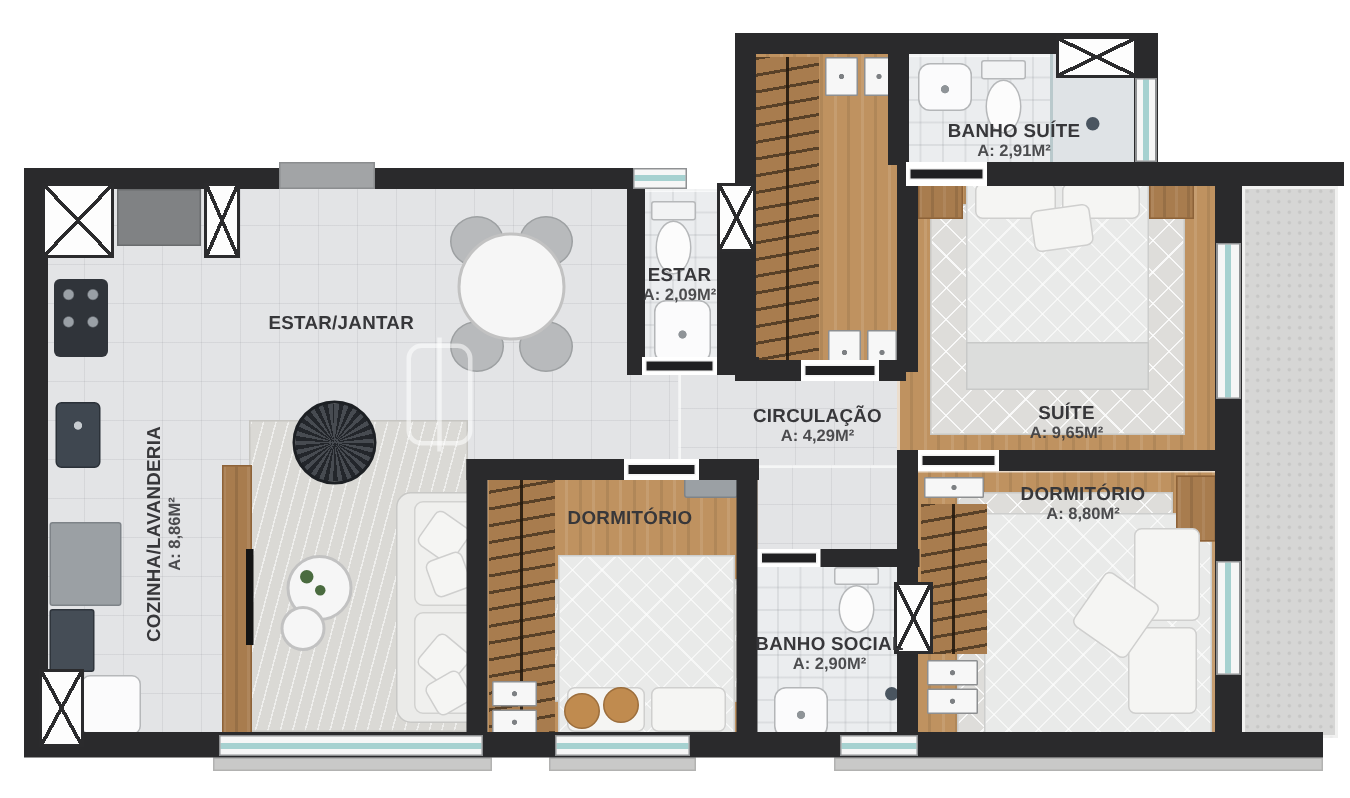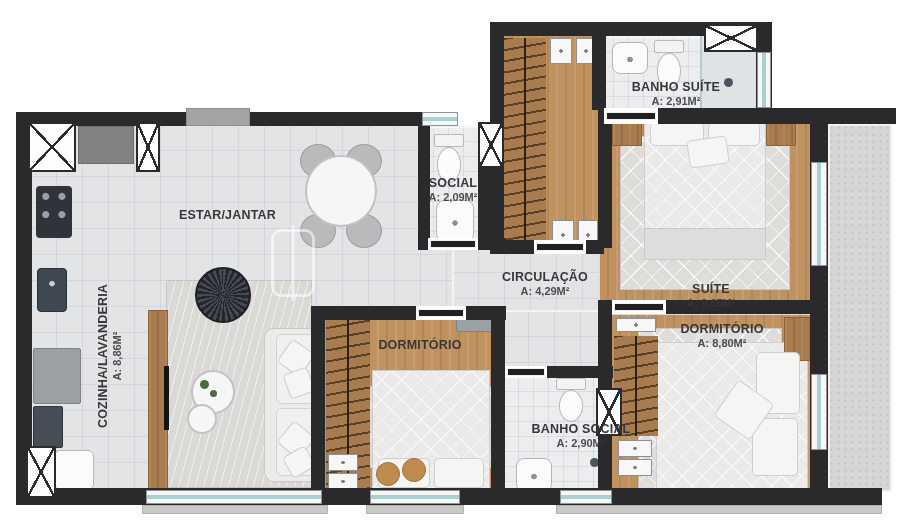--- a/index.html
+++ b/index.html
@@ -221,39 +221,39 @@
   <div class="abs xbox" style="left:596px;top:388px;width:26px;height:48px;"></div>
 
   <div class="room-label" style="left:145px;top:208px;width:165px;">
     <div class="rname">ESTAR/JANTAR</div>
   </div>
   <div class="room-label v-label" style="left:110px;top:356px;">
     <div class="rname">COZINHA/LAVANDERIA</div>
     <div class="rarea">A: 8,86M²</div>
   </div>
   <div class="room-label" style="left:410px;top:176px;width:86px;">
-    <div class="rname">SOCIAL</div>
+    <div class="rname">ESTAR</div>
     <div class="rarea">A: 2,09M²</div>
   </div>
   <div class="room-label" style="left:606px;top:80px;width:140px;">
     <div class="rname">BANHO SUÍTE</div>
     <div class="rarea">A: 2,91M²</div>
   </div>
-  <div class="room-label" style="left:648px;top:268px;width:126px;margin-top:14px;">
+  <div class="room-label" style="left:648px;top:268px;width:126px;">
     <div class="rname">SUÍTE</div>
     <div class="rarea">A: 9,65M²</div>
   </div>
   <div class="room-label" style="left:474px;top:270px;width:142px;">
     <div class="rname">CIRCULAÇÃO</div>
     <div class="rarea">A: 4,29M²</div>
   </div>
   <div class="room-label" style="left:348px;top:338px;width:144px;">
     <div class="rname">DORMITÓRIO</div>
   </div>
-  <div class="room-label" style="left:512px;top:422px;width:138px;">
+  <div class="room-label" style="left:484px;top:422px;width:138px;">
     <div class="rname">BANHO SOCIAL</div>
     <div class="rarea">A: 2,90M²</div>
   </div>
   <div class="room-label" style="left:650px;top:322px;width:144px;">
     <div class="rname">DORMITÓRIO</div>
     <div class="rarea">A: 8,80M²</div>
   </div>
 
   <div class="wm-logo">
     <div class="wm-logo-line"></div>

